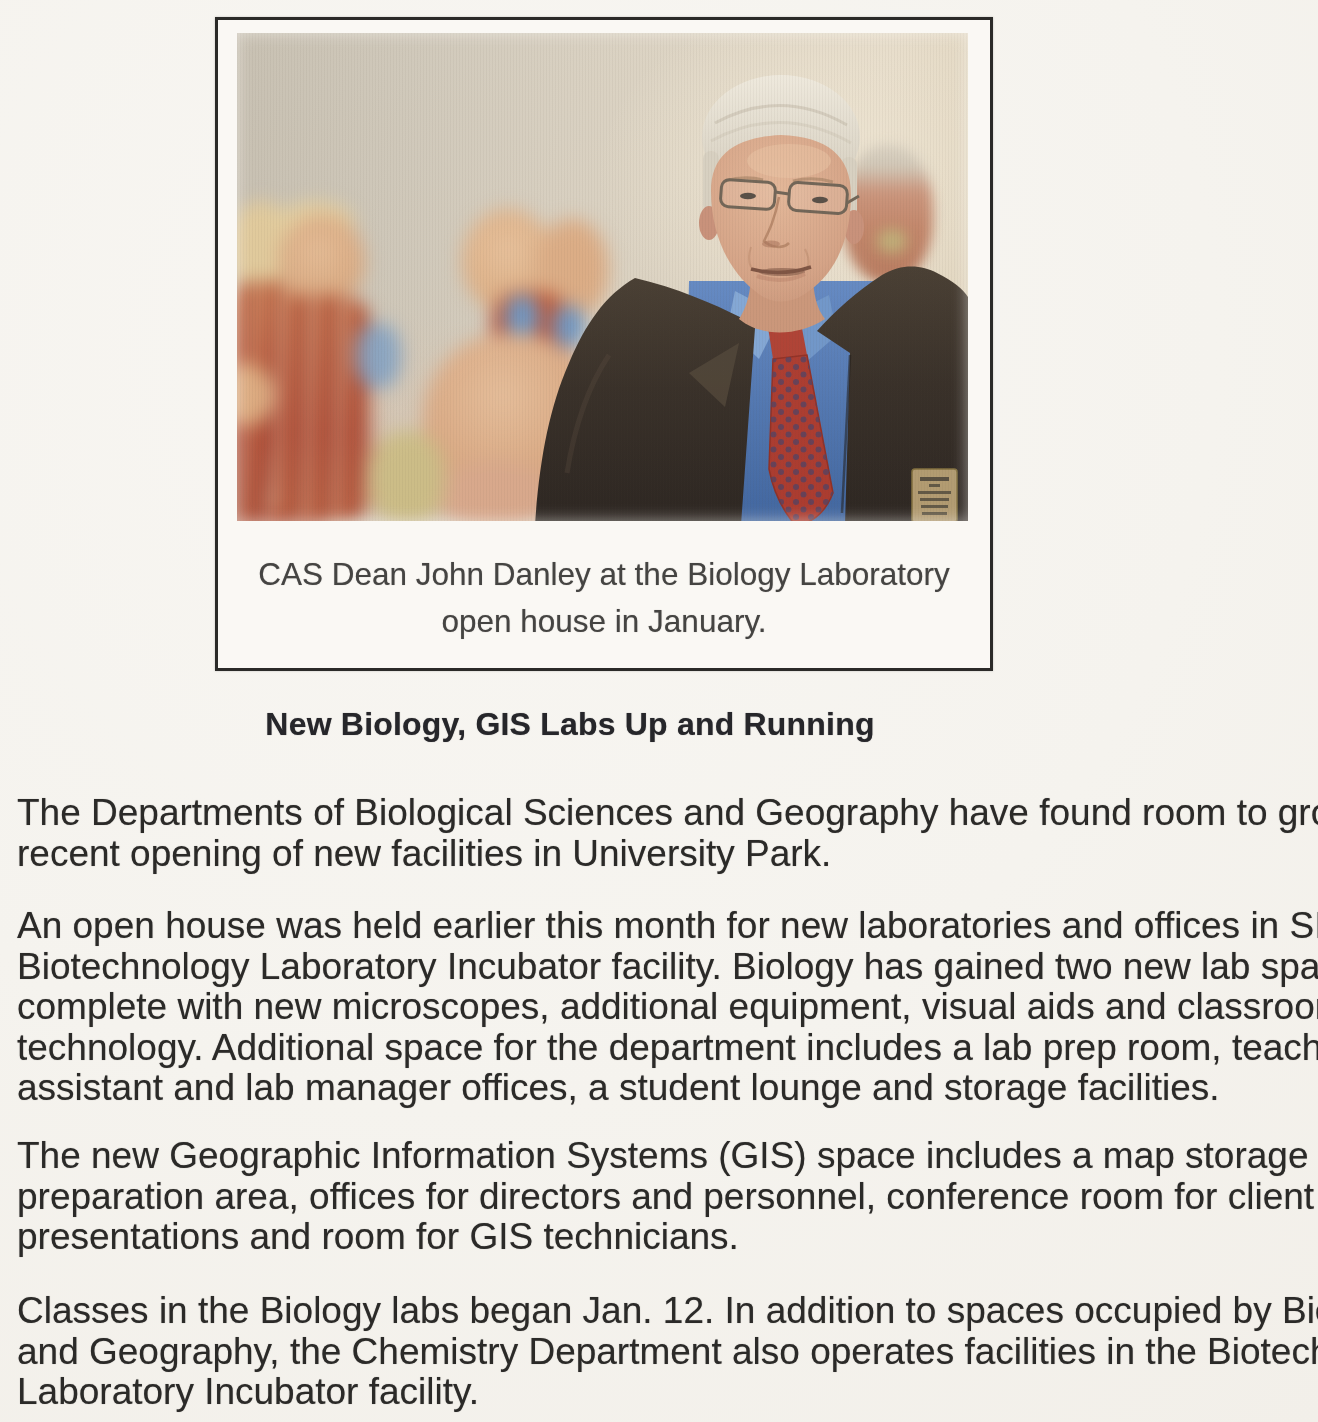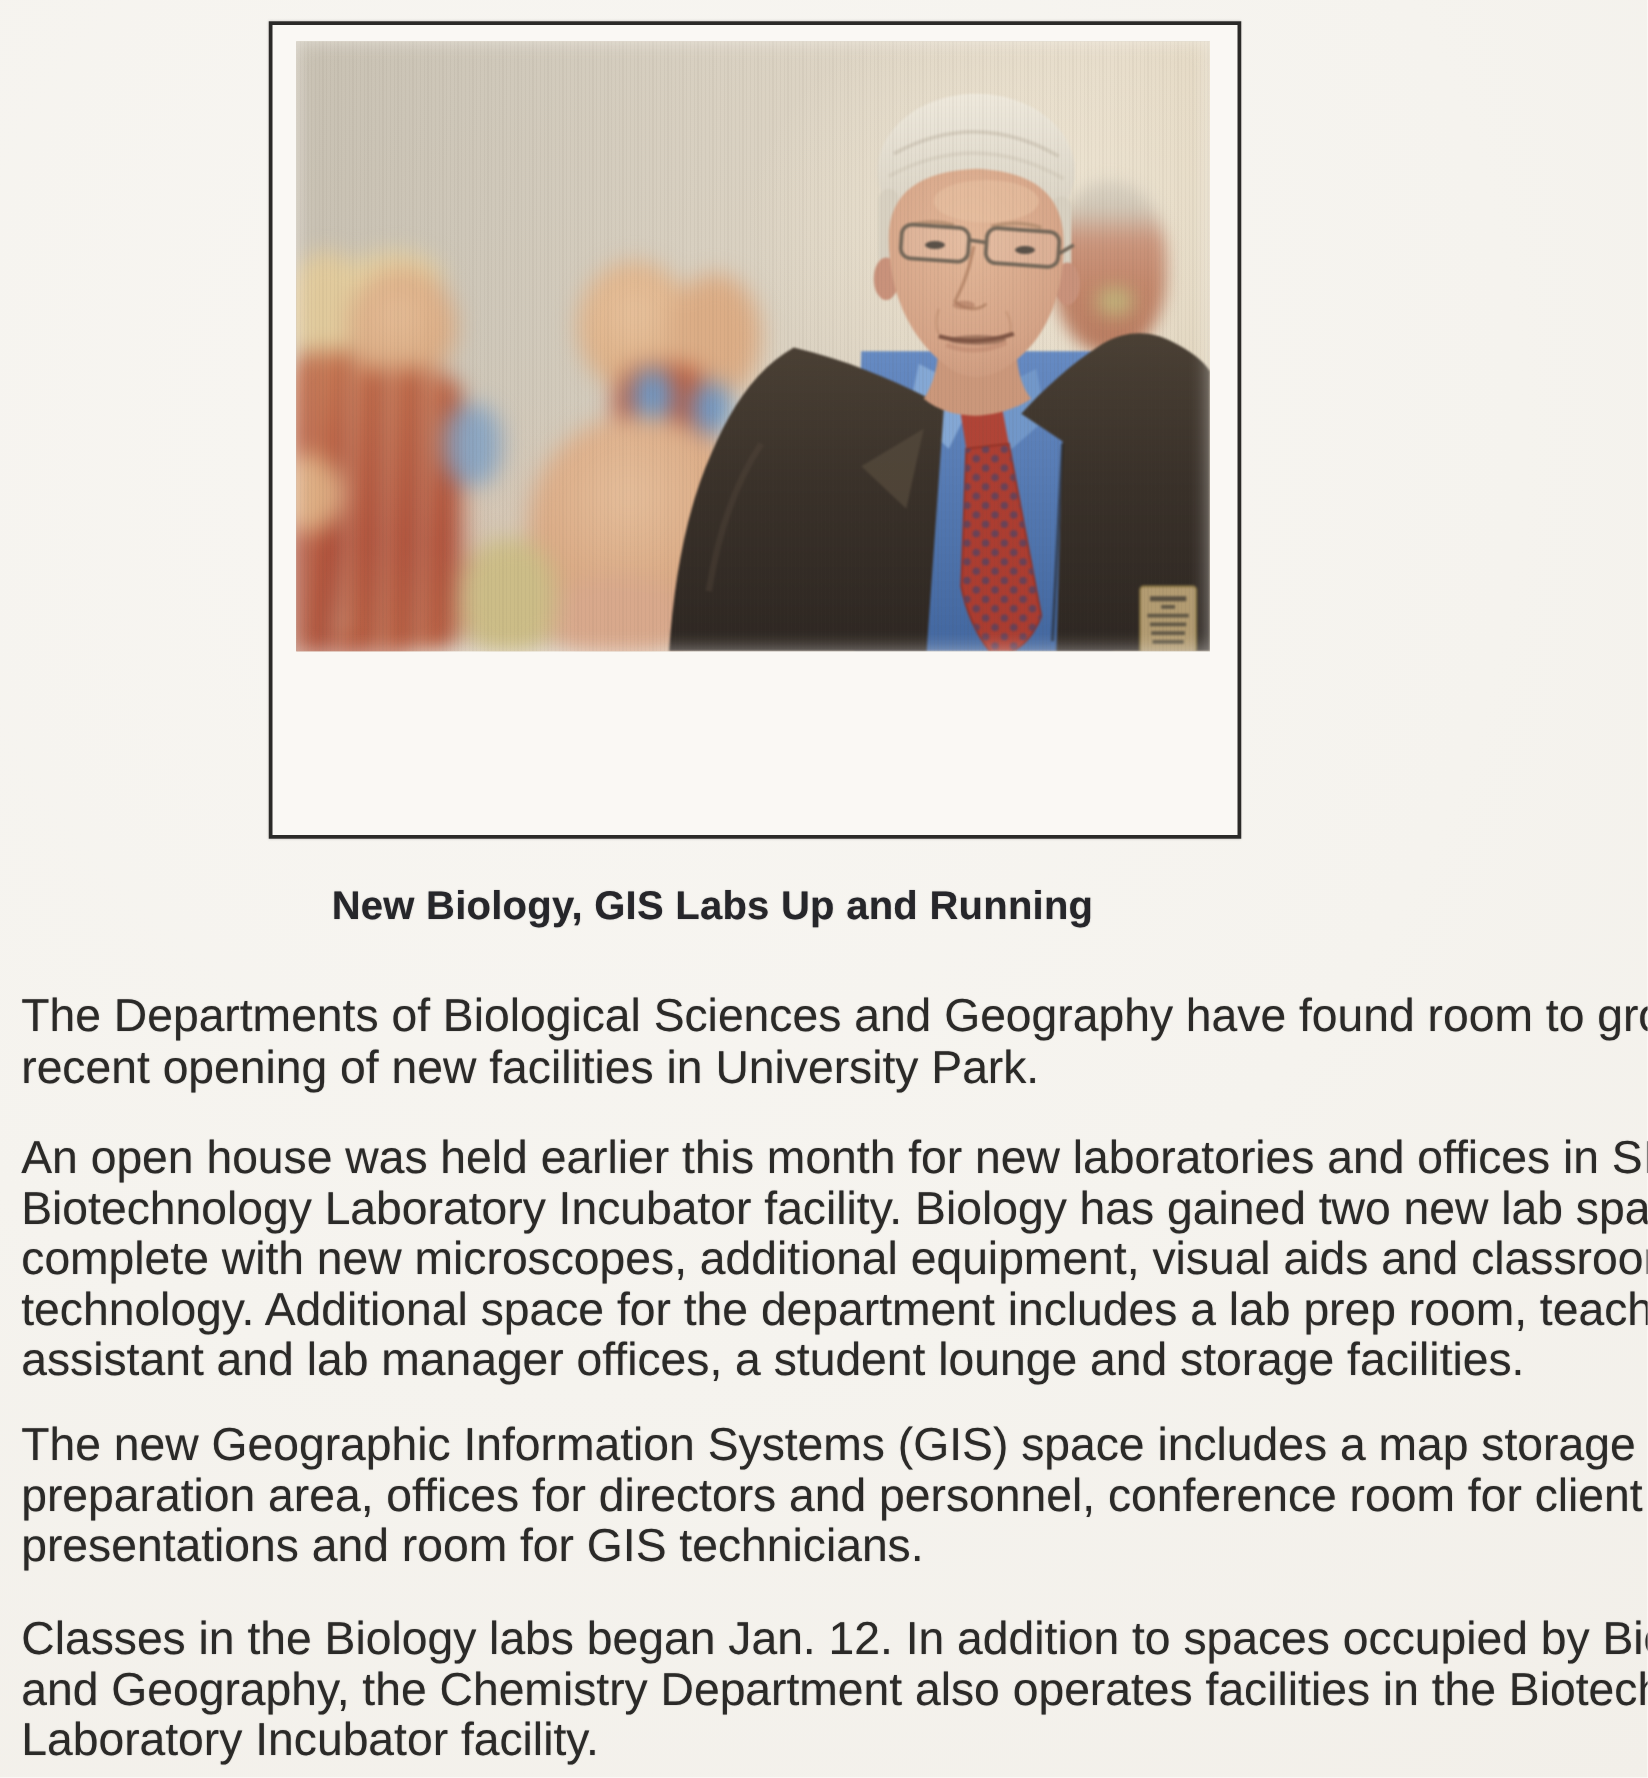--- a/index.html
+++ b/index.html
@@ -216,20 +216,22 @@
           <path d="M 568,216 Q 574,228 570,236" stroke="#bf8e70" stroke-width="2" fill="none" opacity="0.6"></path>
           <ellipse cx="545" cy="239" rx="23" ry="4" fill="#6b4434" opacity="0.5"></ellipse>
           <path d="M 514,236 Q 544,244 574,234" stroke="#7c5140" stroke-width="3.5" fill="none"></path>
           <path d="M 520,243 Q 545,252 568,241" stroke="#c68f74" stroke-width="4" fill="none" opacity="0.8"></path>
         </g>
       </svg>
 
       <div class="scan-overlay"></div>
     </div>
 
+    <figcaption class="caption">CAS Dean John Danley at the Biology Laboratory
+open house in January.</figcaption>
   </figure>
 
   <h1 class="headline">New Biology, GIS Labs Up and Running</h1>
 
   <p class="para p1">The Departments of Biological Sciences and Geography have found room to grow the
 recent opening of new facilities in University Park.</p>
   <p class="para p2">An open house was held earlier this month for new laboratories and offices in SIUE’s
 Biotechnology Laboratory Incubator facility. Biology has gained two new lab spaces,
 complete with new microscopes, additional equipment, visual aids and classroom
 technology. Additional space for the department includes a lab prep room, teaching

